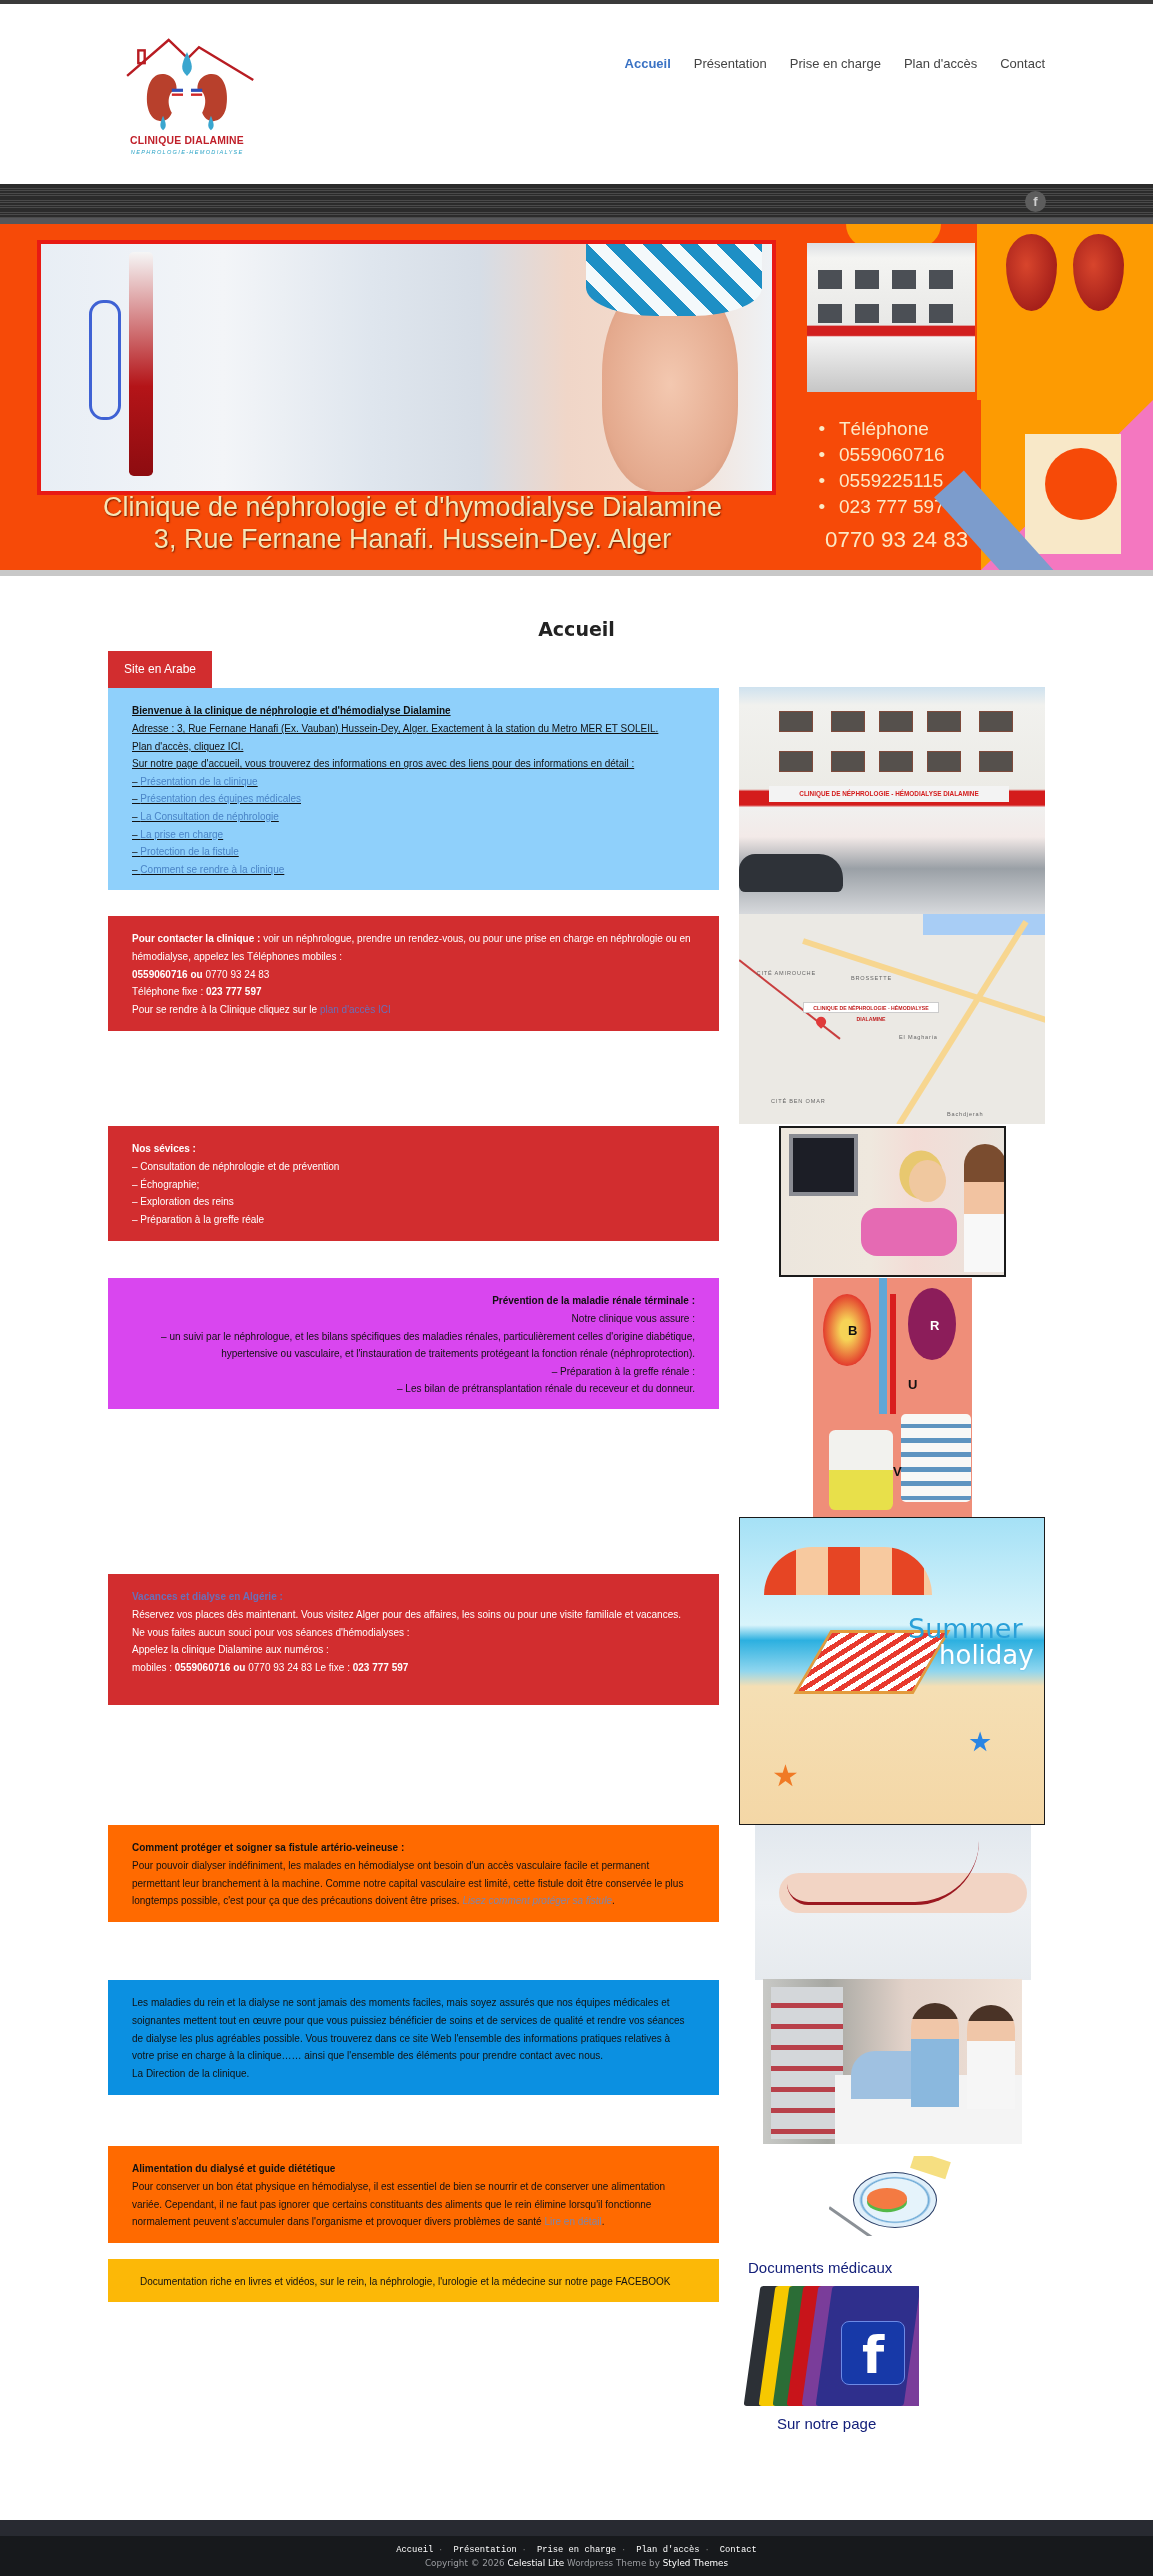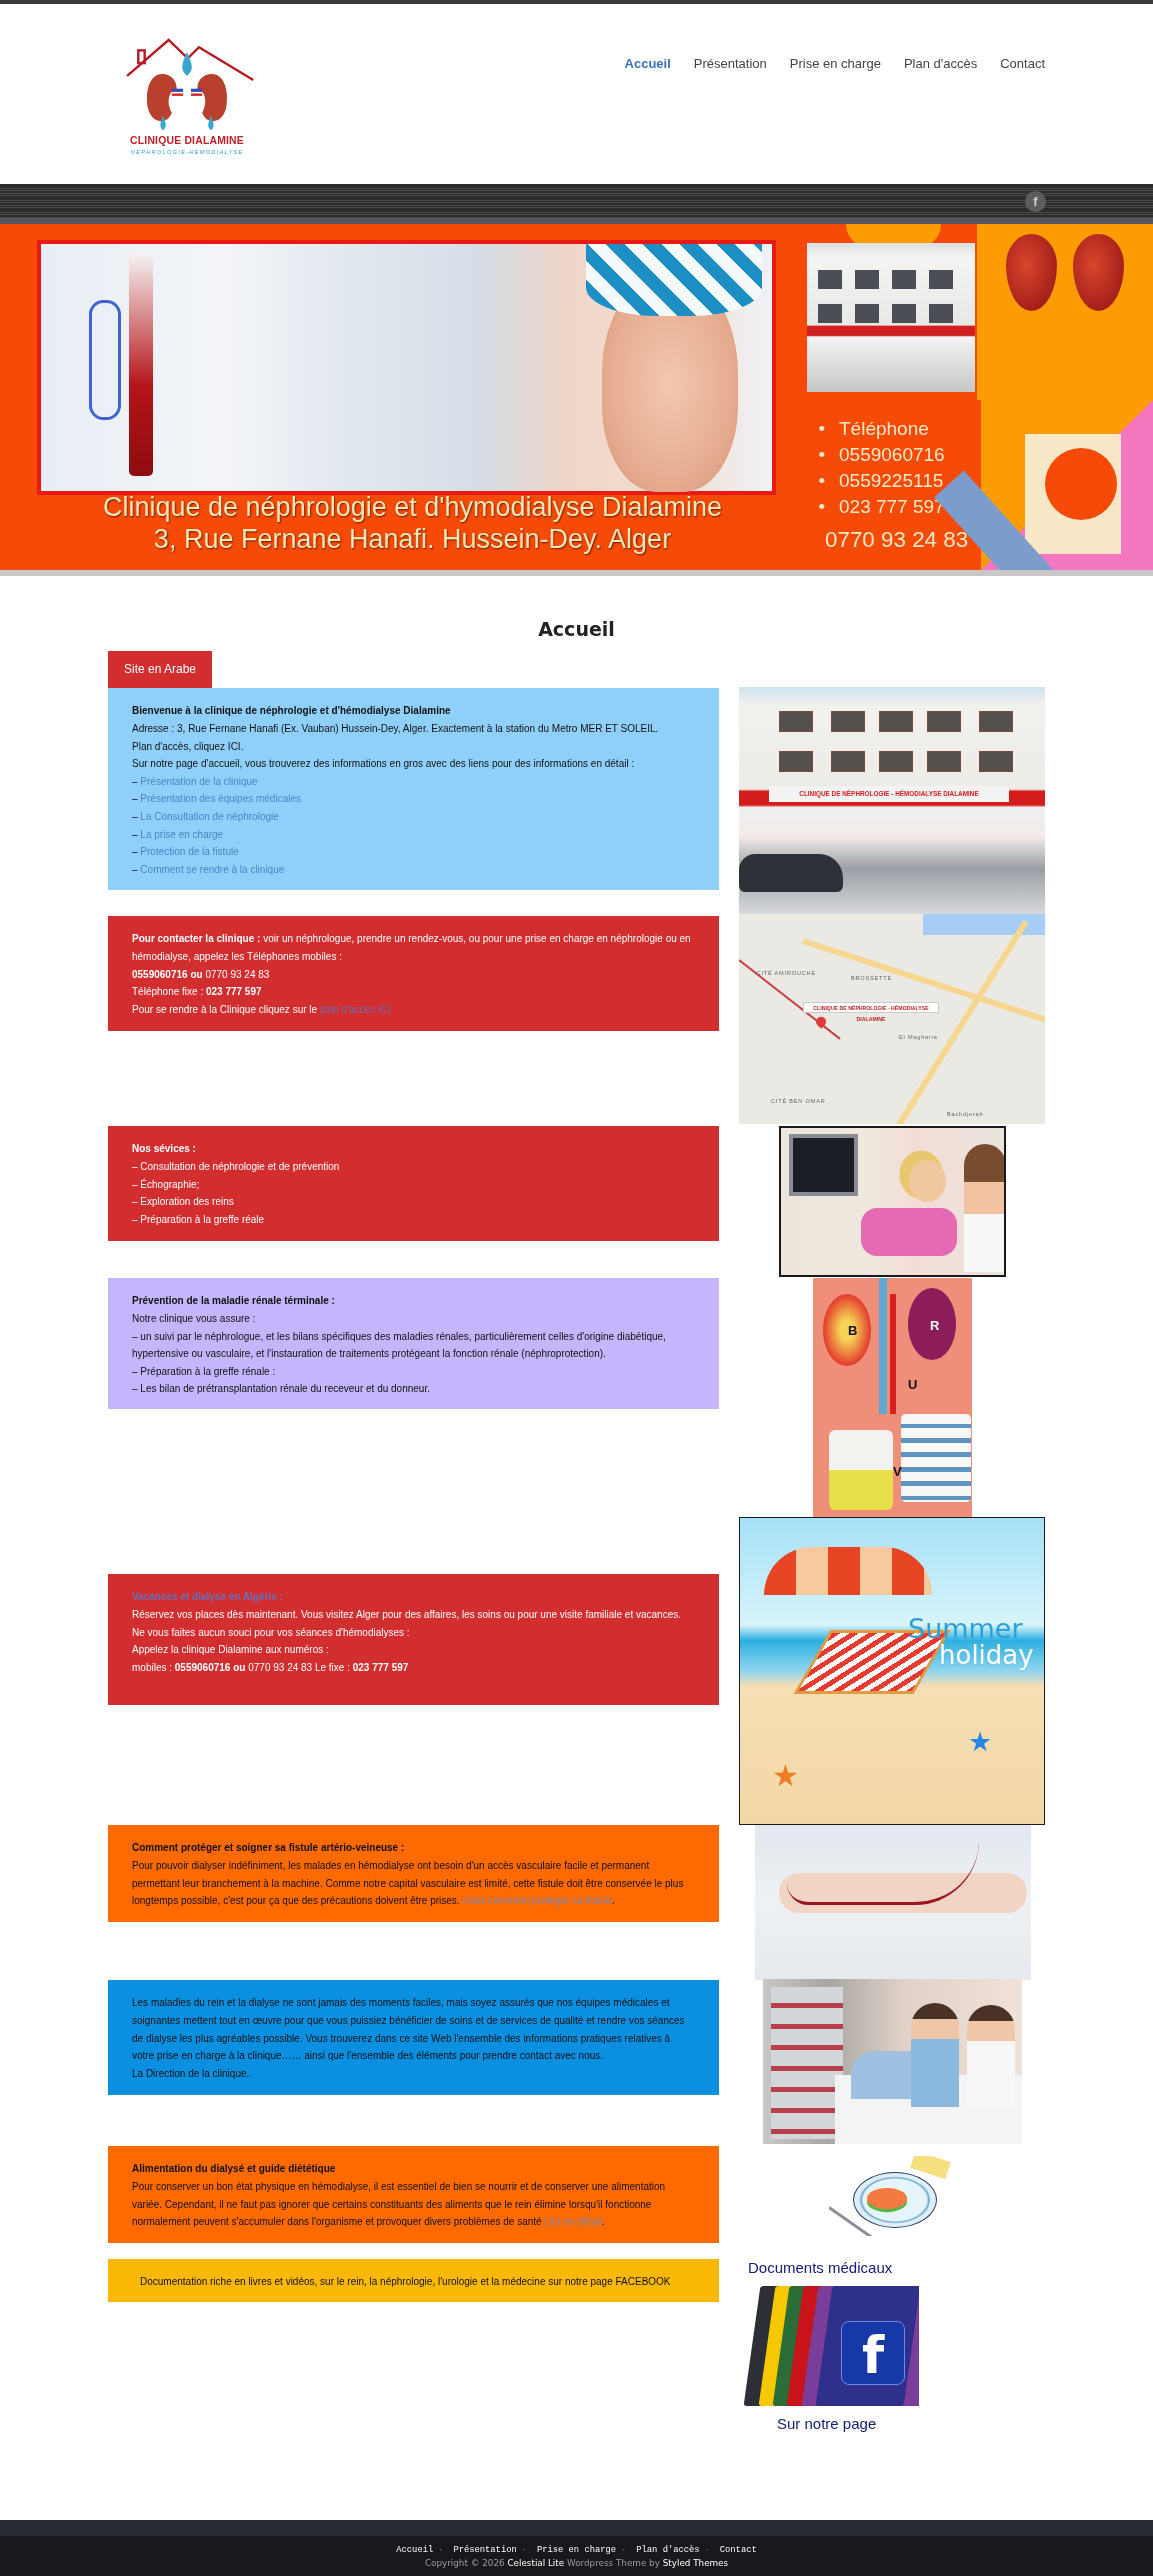--- a/index.html
+++ b/index.html
@@ -52,21 +52,21 @@
 
   
   .page-title { position: absolute; left: 0; top: 618px; width: 1153px; text-align: center; font-family: "DejaVu Sans", sans-serif; font-size: 19px; color: #222; }
   .arabic-btn { position: absolute; left: 108px; top: 651px; width: 104px; height: 37px; background: #d22d2f; color: #fff; font-size: 12px; text-align: center; line-height: 37px; }
 
   .block { position: absolute; left: 108px; width: 611px; padding: 14.4px 24px; font-size: 10px; line-height: 17.6px; }
   .block b { font-weight: bold; }
   .block p { margin: 0; }
   .c-light-blue { background: #8fd0fb; color: #111; }
   .c-red { background: #d22d2f; color: #fff; }
-  .c-purple { background: #c4b5fd; color: #111; }
+  .c-purple { background: #d946ef; color: #111; text-align: right; }
   .c-orange { background: #ff6a00; color: #111; }
   .c-blue { background: #0b90e1; color: #111; }
   .c-yellow { background: #fcb807; color: #111; padding-left: 32px; }
   .link-blue { color: #4a84c6; }
   .link-muted { color: #6a6fb8; }
   .link-grey-italic { color: #7f86a8; font-style: italic; }
 
   
   .img { position: absolute; overflow: hidden; }
   .img-building { left: 739px; top: 687px; width: 306px; height: 227px; background: linear-gradient(to bottom, #cfe2ef 0%, #f1f1ee 8%, #ecebe6 45%, #d41c1c 46%, #d41c1c 52%, #f0f0ef 53%, #f3eae8 66%, #9aa0a6 80%, #d7d9dc 100%); }
@@ -205,21 +205,21 @@
       <div class="sq"></div>
       <div class="circ"></div>
       <div class="stripe"></div>
   </div>
 </section>
 <div class="hero-bottom-line"></div>
 
 <h1 class="page-title">Accueil</h1>
 <a class="arabic-btn">Site en Arabe</a>
 
-<div class="block c-light-blue" style="top:688px;height:202px;">
+<div class="block c-light-blue" style="top:688px;height:202px;text-decoration:underline;">
   <p><b>Bienvenue à la clinique de néphrologie et d'hémodialyse Dialamine</b></p>
   <p>Adresse : 3, Rue Fernane Hanafi (Ex. Vauban) Hussein-Dey, Alger. Exactement à la station du Metro MER ET SOLEIL.</p>
   <p>Plan d'accès, cliquez ICI.</p>
   <p>Sur notre page d'accueil, vous trouverez des informations en gros avec des liens pour des informations en détail :</p>
   <p><span>– </span><a class="link-blue">Présentation de la clinique</a></p>
   <p><span>– </span><a class="link-blue">Présentation des équipes médicales</a></p>
   <p><span>– </span><a class="link-blue">La Consultation de néphrologie</a></p>
   <p><span>– </span><a class="link-blue">La prise en charge</a></p>
   <p><span>– </span><a class="link-blue">Protection de la fistule</a></p>
   <p><span>– </span><a class="link-blue">Comment se rendre à la clinique</a></p>

